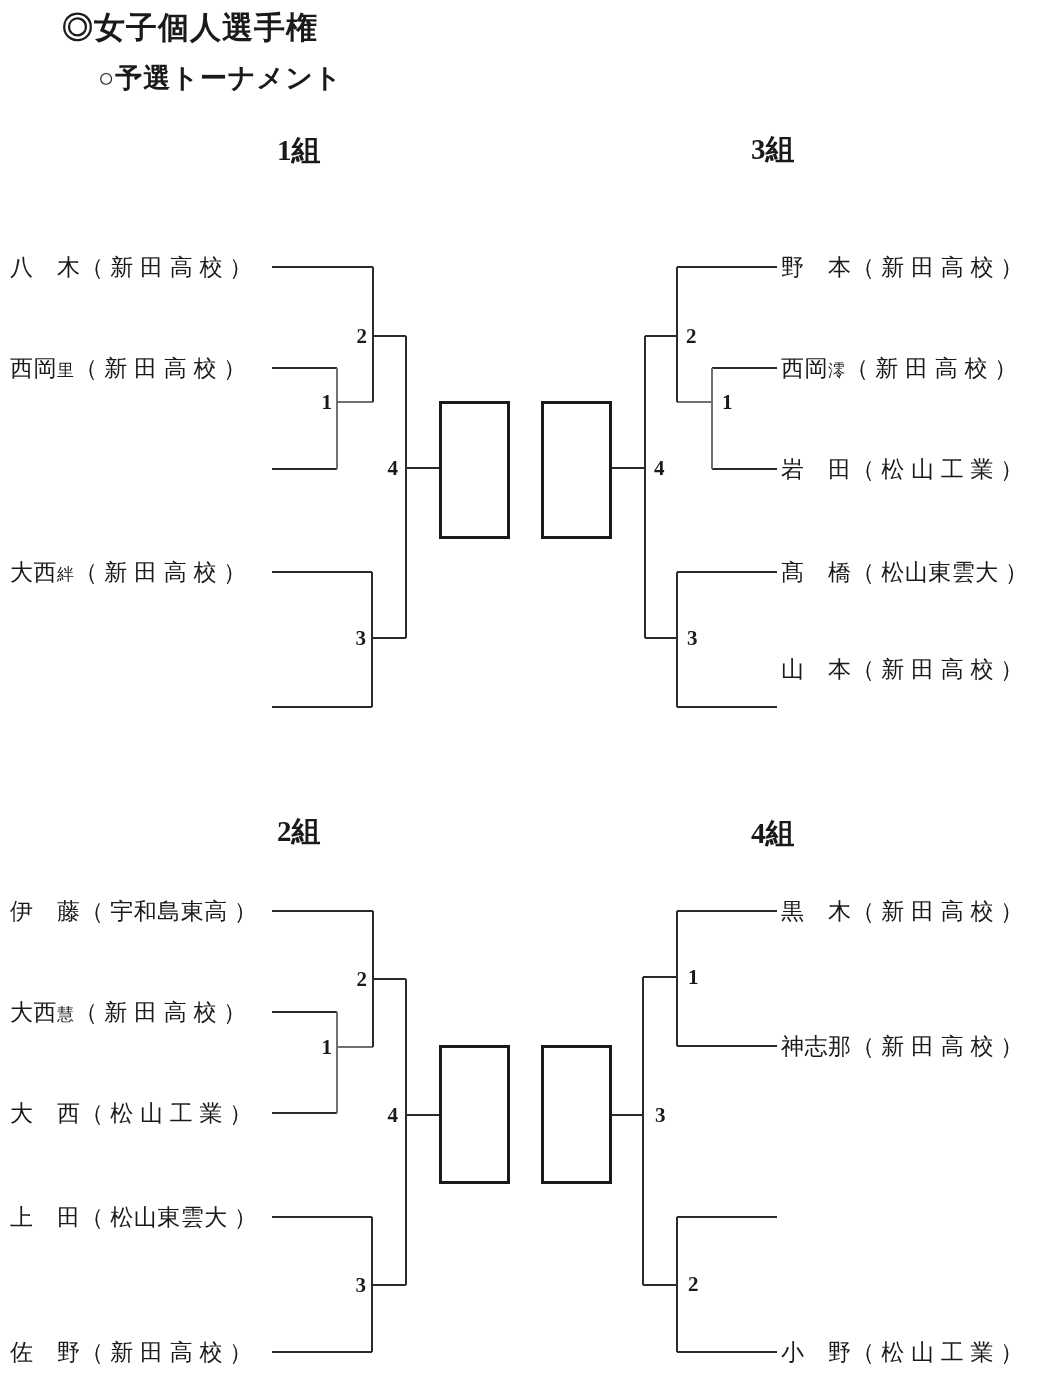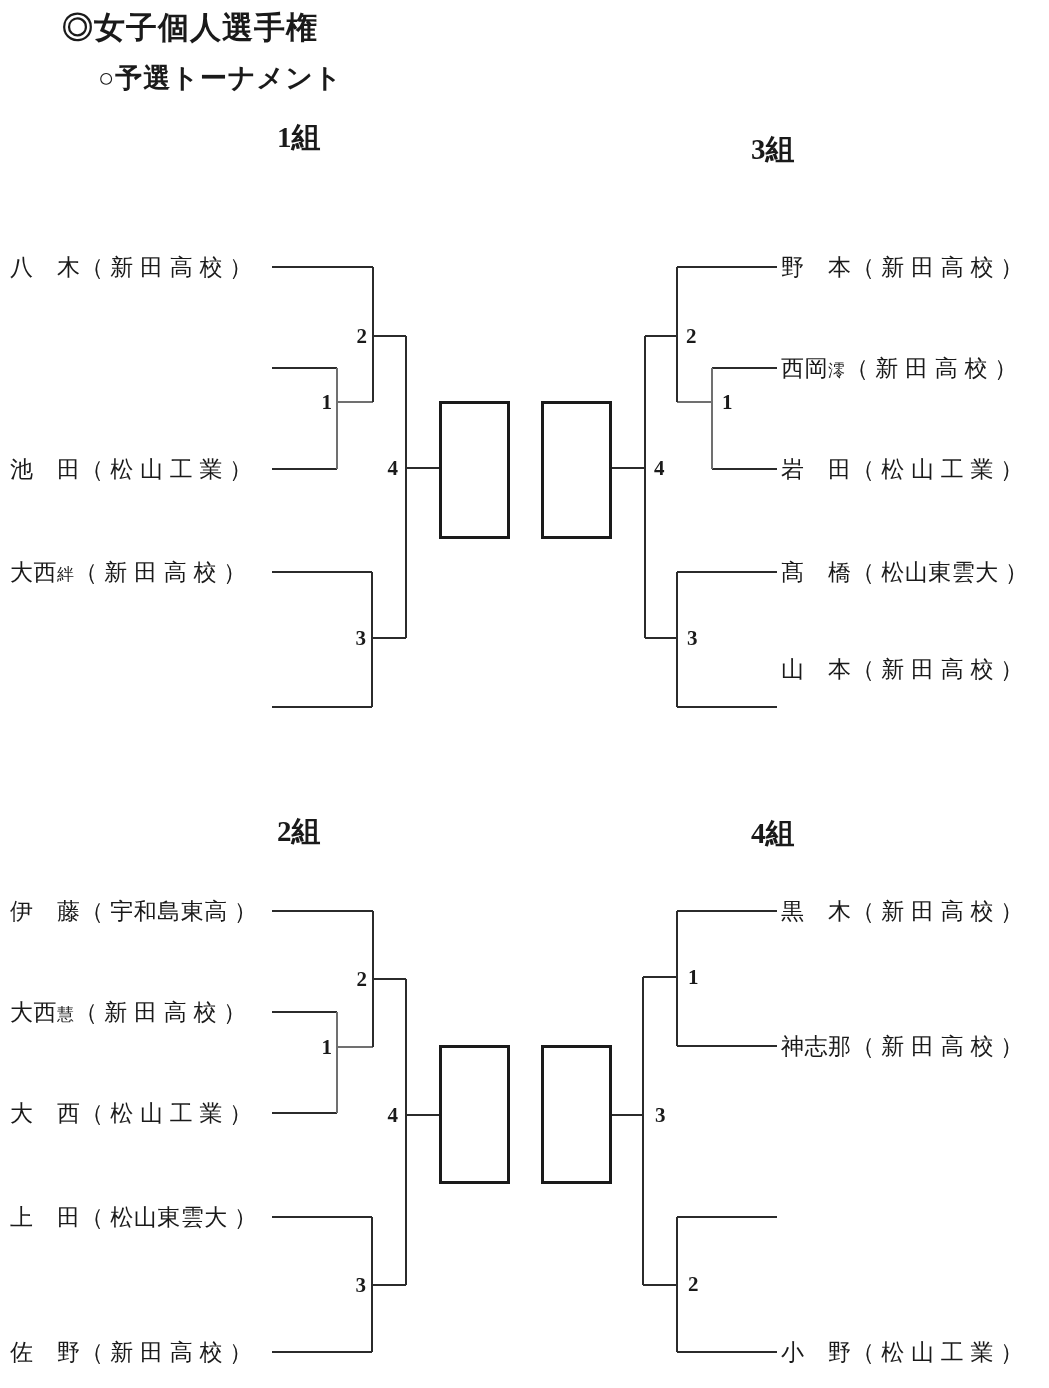--- a/index.html
+++ b/index.html
@@ -24,21 +24,21 @@
   svg.lines rect{fill:none;stroke:#1a1a1a;stroke-width:3;shape-rendering:crispEdges;}
 </style>
 </head>
 <body>
 
 <div class="page">
 
   <div class="title">◎女子個人選手権</div>
   <div class="subtitle">○予選トーナメント</div>
 
-  <div class="ghdr" style="left:277px;top:118px">1組</div>
+  <div class="ghdr" style="left:277px;top:131px">1組</div>
   <div class="ghdr" style="left:277px;top:812px">2組</div>
   <div class="ghdr" style="left:751px;top:130px">3組</div>
   <div class="ghdr" style="left:751px;top:814px">4組</div>
 
   <svg class="lines" width="1049" height="1388" viewBox="0 0 1049 1388">
     <g>
       <line x1="272" y1="267" x2="373" y2="267"></line>
       <line x1="272" y1="368" x2="337" y2="368"></line>
       <line x1="272" y1="469" x2="337" y2="469"></line>
       <line class="gray" x1="337" y1="368" x2="337" y2="469"></line>
@@ -94,21 +94,21 @@
       <line x1="643" y1="977" x2="643" y2="1285"></line>
       <line x1="610" y1="1115" x2="643" y2="1115"></line>
     </g>
     <rect x="440" y="402" width="68" height="135"></rect>
     <rect x="542" y="402" width="68" height="135"></rect>
     <rect x="440" y="1046" width="68" height="136"></rect>
     <rect x="542" y="1046" width="68" height="136"></rect>
   </svg>
 
   <div class="player left" style="top:267px"><span>八　木</span><span class="sm"></span><span>（ 新 田 高 校 ）</span></div>
-  <div class="player left" style="top:469px"><span>池　田</span><span class="sm"></span><span>（ 松 山 工 業 ）</span></div>
+  <div class="player left" style="top:368px"><span>西岡</span><span class="sm">里</span><span>（ 新 田 高 校 ）</span></div>
   <div class="player left" style="top:572px"><span>大西</span><span class="sm">絆</span><span>（ 新 田 高 校 ）</span></div>
 
   <div class="player left" style="top:911px"><span>伊　藤</span><span class="sm"></span><span>（ 宇和島東高 ）</span></div>
   <div class="player left" style="top:1012px"><span>大西</span><span class="sm">慧</span><span>（ 新 田 高 校 ）</span></div>
   <div class="player left" style="top:1217px"><span>上　田</span><span class="sm"></span><span>（ 松山東雲大 ）</span></div>
   <div class="player left" style="top:1113px"><span>大　西</span><span class="sm"></span><span>（ 松 山 工 業 ）</span></div>
   <div class="player left" style="top:1352px"><span>佐　野</span><span class="sm"></span><span>（ 新 田 高 校 ）</span></div>
 
   <div class="player right" style="top:267px"><span>野　本</span><span class="sm"></span><span>（ 新 田 高 校 ）</span></div>
   <div class="player right" style="top:368px"><span>西岡</span><span class="sm">澪</span><span>（ 新 田 高 校 ）</span></div>

